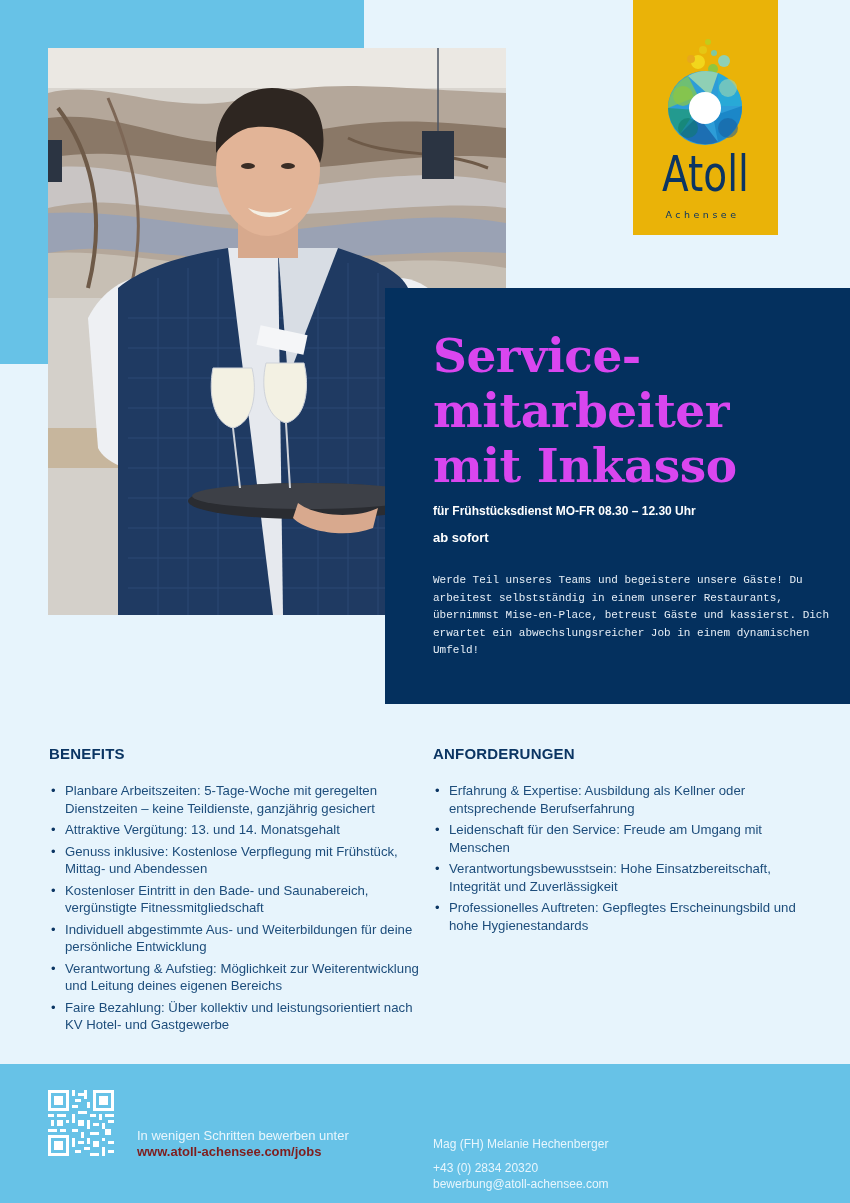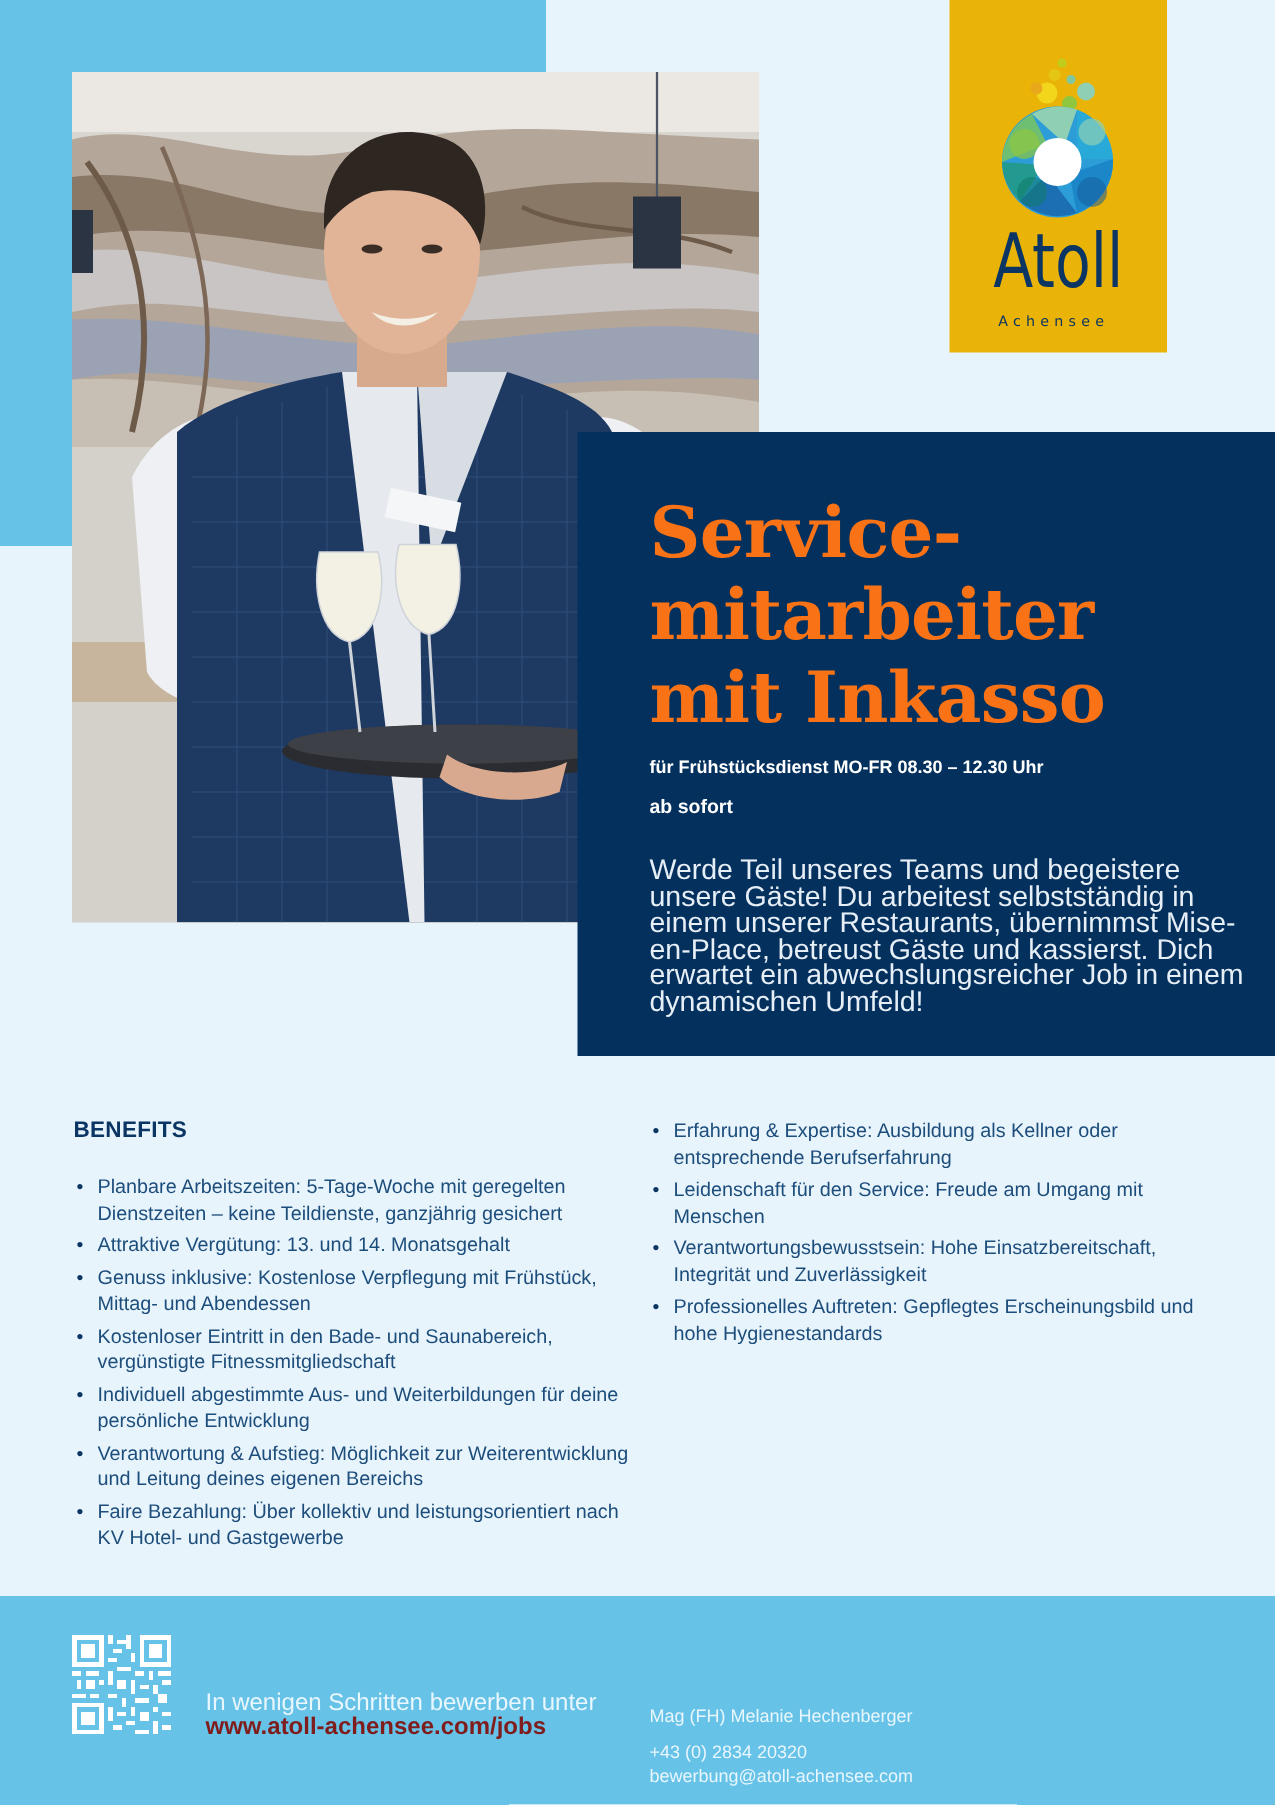--- a/index.html
+++ b/index.html
@@ -36,34 +36,34 @@
       text-align: center; font-size: 9.5px; color: #0b3563; letter-spacing: 3.5px;
       padding-left: 4px;
     }
     .navy-panel {
       position: absolute; left: 385px; top: 288px; width: 465px; height: 416px;
       background: #04305e; color: #ffffff;
     }
     .title {
       position: absolute; left: 48px; top: 40px; width: 410px;
       font-family: "DejaVu Serif", "Liberation Serif", serif;
-      font-size: 47px; line-height: 55px; font-weight: bold; color: #f97316;
+      font-size: 47px; line-height: 55px; font-weight: bold; color: #d946ef;
       letter-spacing: -0.5px;
     }
     .subtitle {
       position: absolute; left: 48px; top: 216px;
       font-family: "Liberation Sans", sans-serif; font-weight: bold; font-size: 12px; color: #fff; text-align: right;
     }
     .start {
       position: absolute; left: 48px; top: 242px;
       font-family: "Liberation Sans", sans-serif; font-weight: bold; font-size: 13px; color: #fff;
     }
     .intro {
       position: absolute; left: 48px; top: 284px; width: 400px;
-      font-family: Liberation Sans, sans-serif; font-size: 19px; line-height: 17.5px; color: #e6eef6;
+      font-family: Liberation Mono, monospace; font-size: 11px; line-height: 17.5px; color: #e6eef6;
     }
     .section {
       position: absolute; top: 745px;
       font-family: "Liberation Sans", sans-serif;
     }
     .section.benefits { left: 49px; width: 370px; }
     .section.reqs { left: 433px; width: 380px; }
     .section h2 {
       font-size: 15px; font-weight: bold; color: #0b3563; letter-spacing: 0.2px;
       margin-bottom: 20px;
@@ -77,21 +77,21 @@
     .section li .bullet {
       position: absolute; left: 2px; top: 0; color: #0b3563; font-size: 13px;
     }
     .footer {
       position: absolute; left: 0; top: 1064px; width: 850px; height: 139px;
       background: #67c2e7;
     }
     .qr { position: absolute; left: 48px; top: 26px; width: 66px; height: 66px; }
     .apply-text {
       position: absolute; left: 137px; top: 64px;
-      font-family: "Liberation Sans", sans-serif; font-size: 16px; line-height: 16px; color: #e8f6fd;
+      font-family: "Liberation Sans", sans-serif; font-size: 13px; line-height: 16px; color: #e8f6fd;
     }
     .apply-url { font-weight: bold; color: #7f1d1d; display: block; }
     .contact {
       position: absolute; left: 433px; top: 40px;
       font-family: "Liberation Sans", sans-serif; font-size: 12px; color: #e8f6fd; line-height: 16px; margin-top: 32px;
     }
     .contact .name { display: block; margin-bottom: 8px; }
     .contact .phone, .contact .email { display: block; }
   </style>
 </head>
@@ -216,20 +216,21 @@
     <li><span class="bullet">•</span><span>Attraktive Vergütung: 13. und 14. Monatsgehalt</span></li>
     <li><span class="bullet">•</span><span>Genuss inklusive: Kostenlose Verpflegung mit Frühstück, Mittag- und Abendessen</span></li>
     <li><span class="bullet">•</span><span>Kostenloser Eintritt in den Bade- und Saunabereich, vergünstigte Fitnessmitgliedschaft</span></li>
     <li><span class="bullet">•</span><span>Individuell abgestimmte Aus- und Weiterbildungen für deine persönliche Entwicklung</span></li>
     <li><span class="bullet">•</span><span>Verantwortung &amp; Aufstieg: Möglichkeit zur Weiterentwicklung und Leitung deines eigenen Bereichs</span></li>
     <li><span class="bullet">•</span><span>Faire Bezahlung: Über kollektiv und leistungsorientiert nach KV Hotel- und Gastgewerbe</span></li>
   </ul>
 </section>
 
 <section class="section reqs">
+  <h2>ANFORDERUNGEN</h2>
   <ul>
     <li><span class="bullet">•</span><span>Erfahrung &amp; Expertise: Ausbildung als Kellner oder entsprechende Berufserfahrung</span></li>
     <li><span class="bullet">•</span><span>Leidenschaft für den Service: Freude am Umgang mit Menschen</span></li>
     <li><span class="bullet">•</span><span>Verantwortungsbewusstsein: Hohe Einsatzbereitschaft, Integrität und Zuverlässigkeit</span></li>
     <li><span class="bullet">•</span><span>Professionelles Auftreten: Gepflegtes Erscheinungsbild und hohe Hygienestandards</span></li>
   </ul>
 </section>
 
 <footer class="footer">
   <div class="qr">

